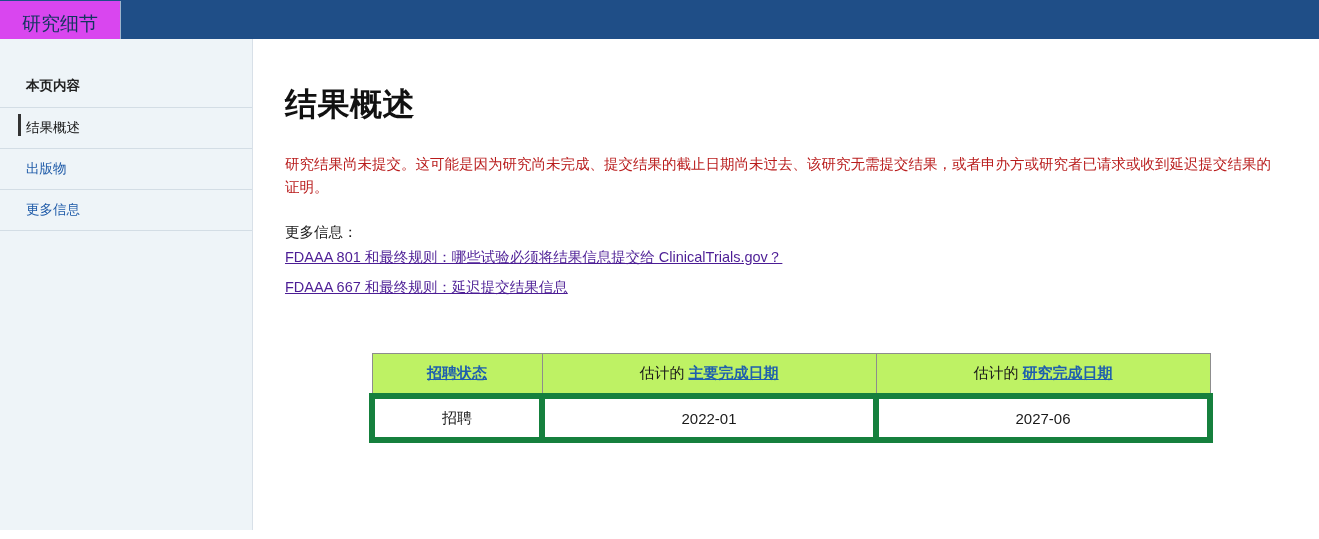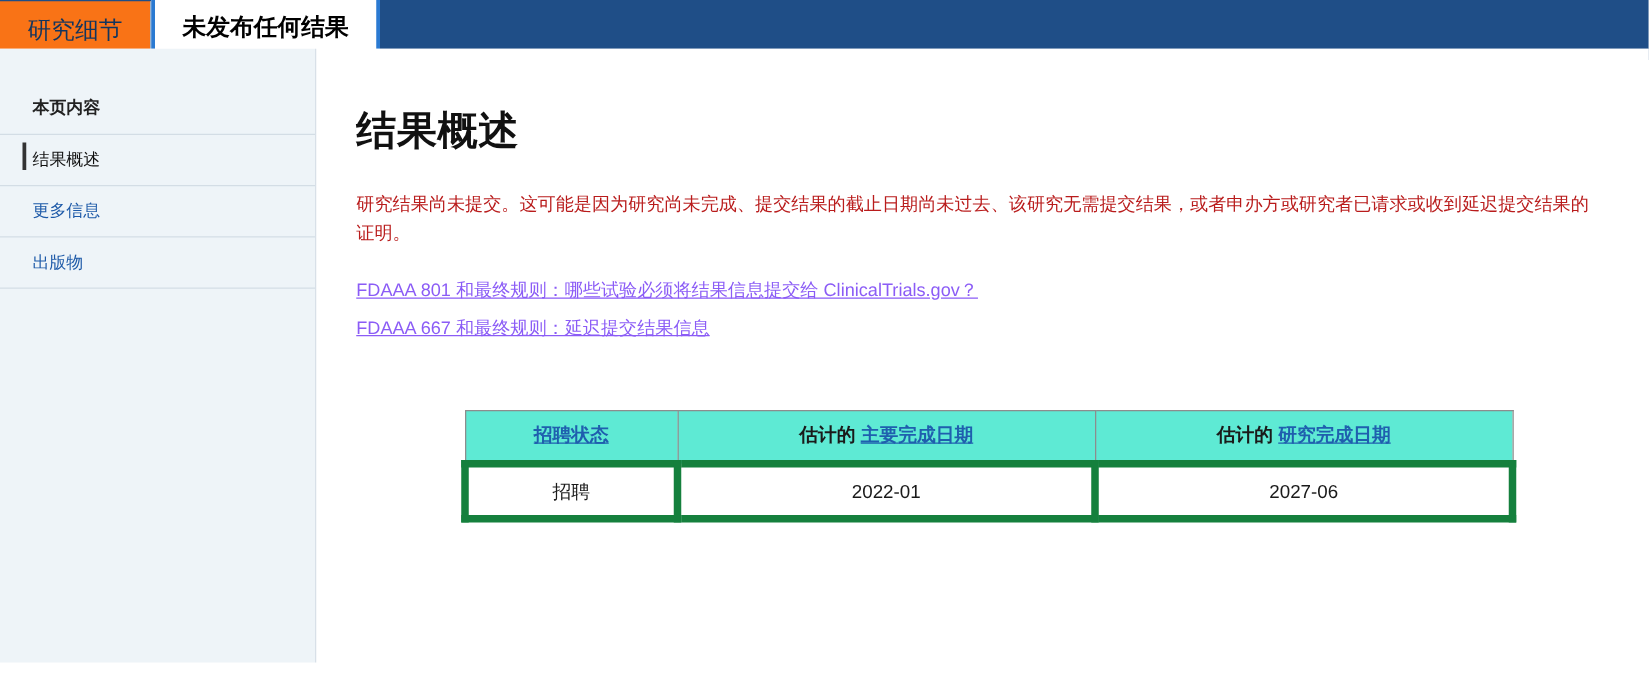--- a/index.html
+++ b/index.html
@@ -27,21 +27,21 @@
   }
   .tab {
     height: 46px;
     margin-top: 1px;
     padding: 0 22px;
     display: flex;
     align-items: center;
     justify-content: center;
     font-size: 19px;
     color: #12355e;
-    background: #f97316;
+    background: #d946ef;
     border: 1px solid #9fb4cc;
     border-top: none;
     border-bottom: none;
     cursor: pointer;
     white-space: nowrap;
   }
   .tab:first-child { border-left: none; }
   .tab.active {
     background: #ffffff;
     color: #000000;
@@ -124,39 +124,39 @@
     max-width: 1000px;
   }
   .more-label {
     font-size: 14.5px;
     color: #1a1a1a;
     margin: 0 0 6px 0;
   }
   a.doc-link {
     display: inline-block;
     font-size: 14.5px;
-    color: #8b5cf6;
+    color: #4c1d95;
     text-decoration: underline;
     margin: 0 4px 8px 0;
     cursor: pointer;
   }
   .link-row { margin-bottom: 3px; }
 
   
   .table-wrap {
     margin-top: 48px;
     padding-left: 84px;
   }
   table.status-table {
     border-collapse: collapse;
     width: 838px;
     table-layout: fixed;
   }
   table.status-table th {
-    background: #5eead4;
+    background: #bef264;
     border: 1px solid #8d8d8d;
     font-size: 15px;
     font-weight: bold;
     color: #1a1a1a;
     height: 43px;
     text-align: center;
     padding: 0 8px;
   }
   table.status-table td {
     border: 6px solid #15803d;
@@ -165,61 +165,59 @@
     height: 44px;
     text-align: center;
     background: #ffffff;
   }
   th a.th-link {
     color: #1f5fae;
     text-decoration: underline;
     cursor: pointer;
     font-weight: bold;
   }
-  th .th-plain { font-weight: bold; }
+  th .th-plain { font-weight: normal; }
   .col-1 { width: 170px; }
   .col-2 { width: 334px; }
   .col-3 { width: 334px; }
 </style>
 </head>
 <body>
 
 <div id="page">
 
   <div class="tabbar">
     <div class="tab">
       <span>研究细节</span>
     </div>
-    <div class="tab active">
-      <span>未发布任何结果</span>
-    </div>
   </div>
 
   <div class="content-area">
 
     <div class="sidebar">
       <div class="sidebar-title">本页内容</div>
       <div class="side-item current">
         <span>结果概述</span>
       </div>
       <div class="side-item">
+        <span>出版物</span>
+      </div>
+      <div class="side-item">
         <span>更多信息</span>
       </div>
-      <div class="side-item">
-        <span>出版物</span>
-      </div>
     </div>
 
     <div class="main">
 
       <h1 class="page-title">结果概述</h1>
 
 
       <p class="body-text">研究结果尚未提交。这可能是因为研究尚未完成、提交结果的截止日期尚未过去、该研究无需提交结果，或者申办方或研究者已请求或收到延迟提交结果的证明。</p>
 
+      <div class="more-label">更多信息：</div>
 
       <div class="link-row">
         <a class="doc-link">FDAAA 801 和最终规则：哪些试验必须将结果信息提交给 ClinicalTrials.gov？</a>
       </div>
       <div class="link-row">
         <a class="doc-link">FDAAA 667 和最终规则：延迟提交结果信息</a>
       </div>
 
       <div class="table-wrap">
         <table class="status-table">

